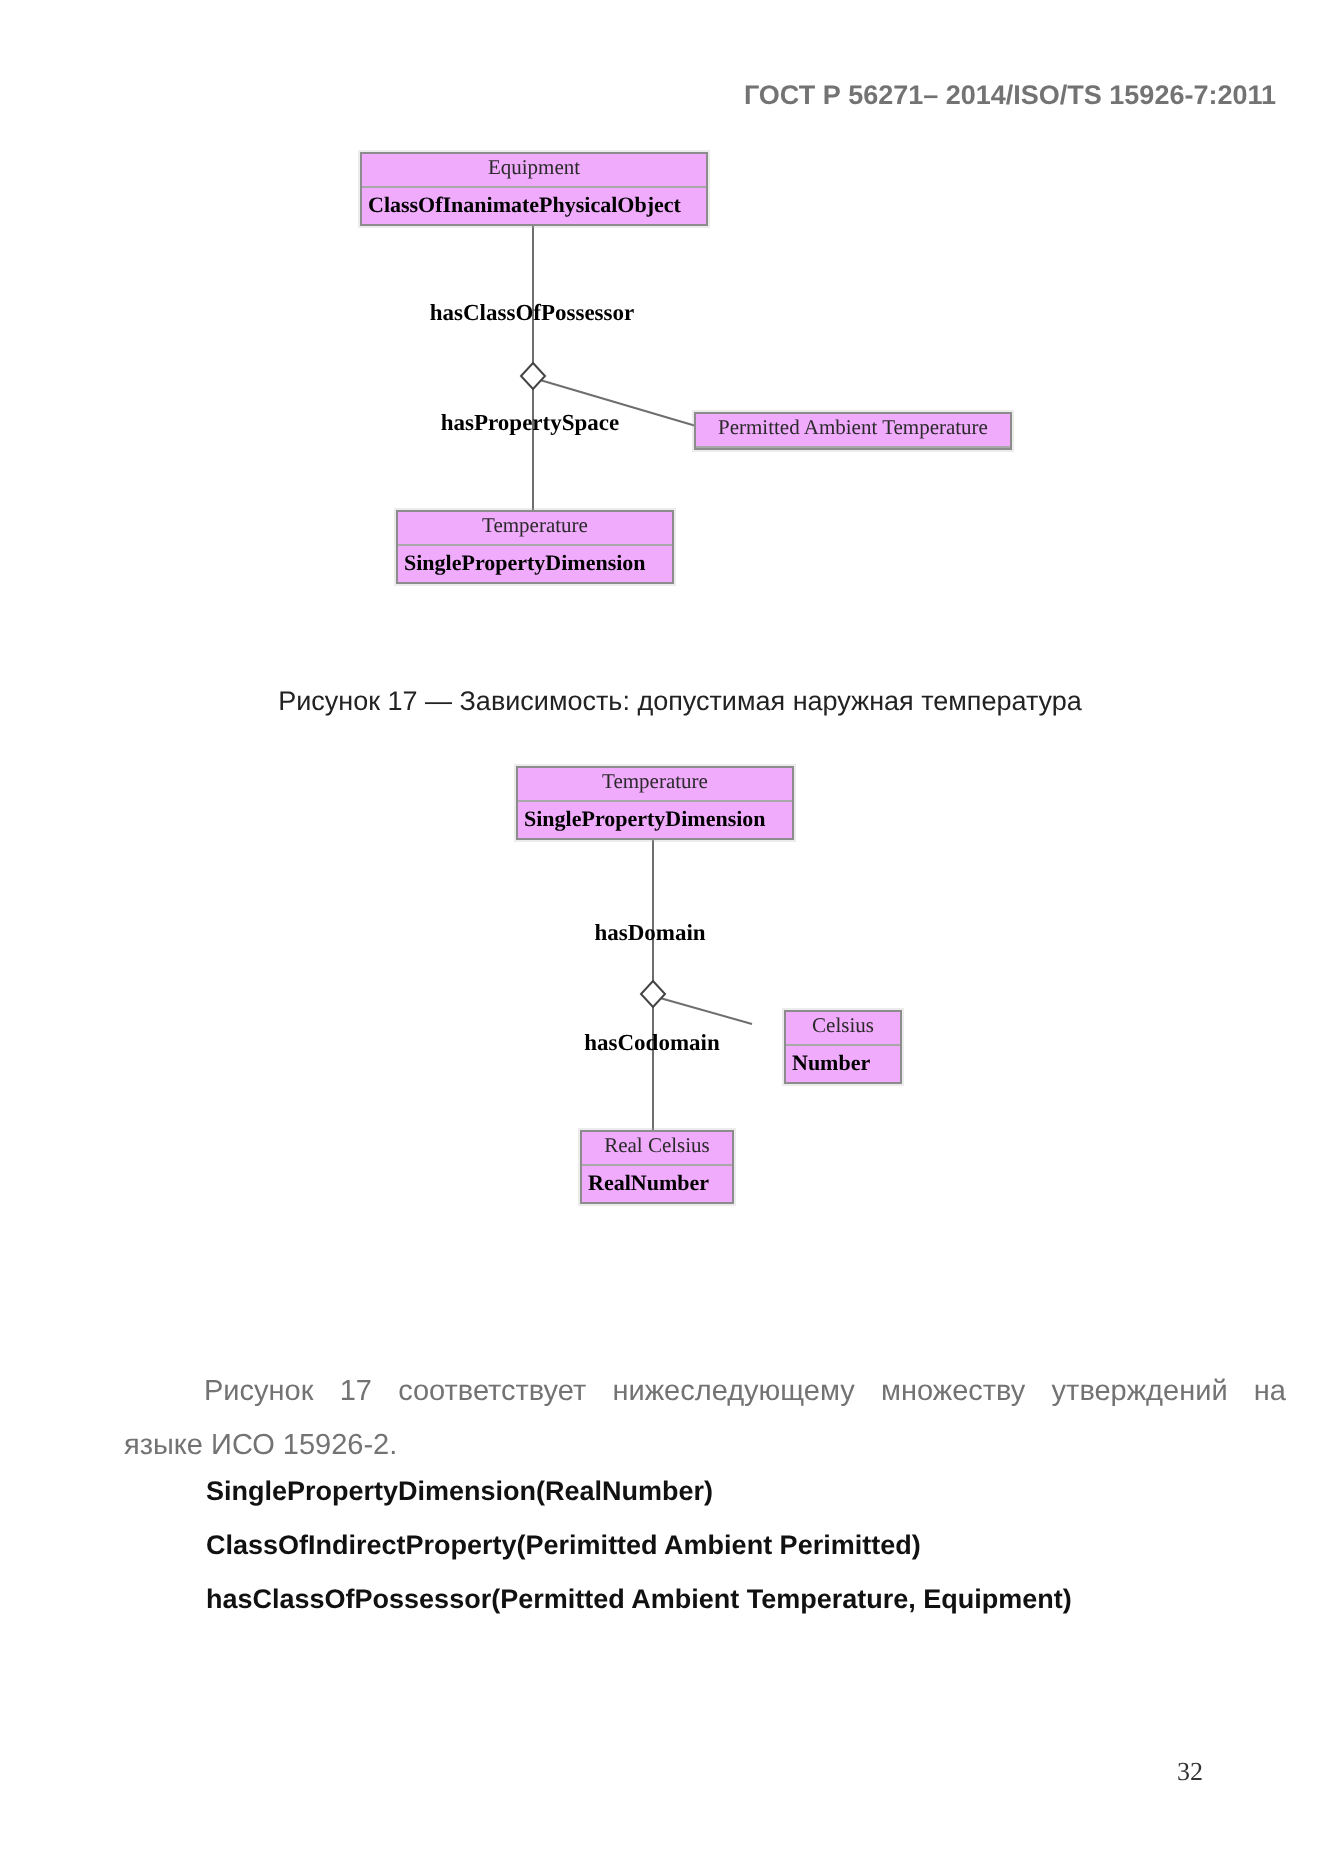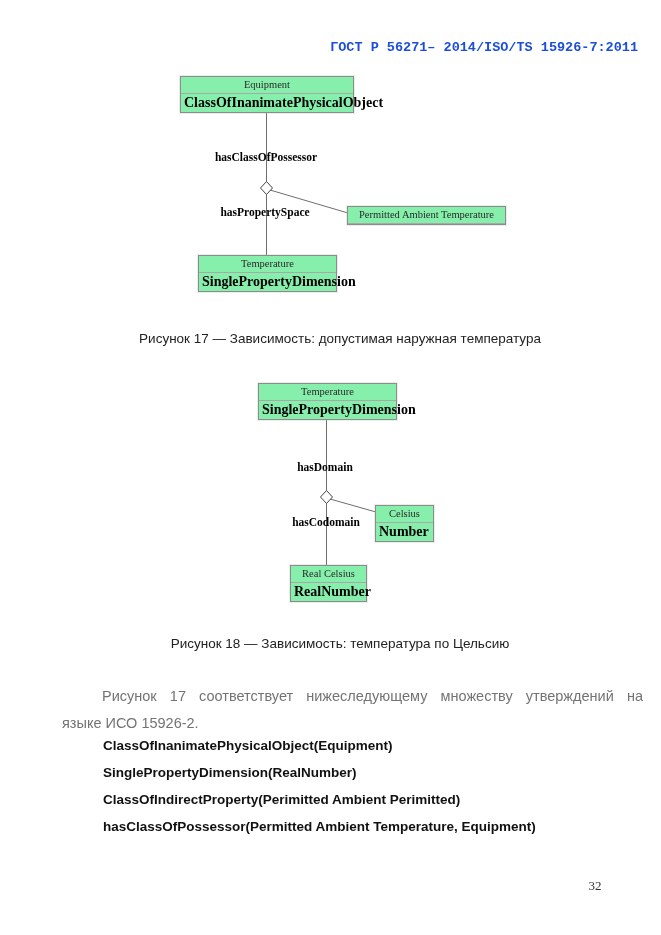--- a/index.html
+++ b/index.html
@@ -3,45 +3,45 @@
 <meta charset="utf-8">
 <style>
   html,body{margin:0;padding:0;background:#e8e8e8;}
   .page{
     position:relative;width:661px;height:935px;background:#ffffff;
     margin:0 auto;font-family:"Liberation Sans",sans-serif;color:#1a1a1a;
     overflow:hidden;
   }
   .header{
     position:absolute;top:40px;right:23px;
-    font-family:Liberation Mono, monospace;font-weight:bold;font-size:13.5px;
-    color:#1d4ed8;white-space:nowrap;
+    font-family:Liberation Sans, sans-serif;font-weight:bold;font-size:13.5px;
+    color:#737373;white-space:nowrap;
   }
   .diagram{position:absolute;}
   .diagram svg{position:absolute;left:0;top:0;}
   .uml-box{
-    position:absolute;background:#86efac;border:1px solid #8c8c8c;
+    position:absolute;background:#f0abfc;border:1px solid #8c8c8c;
     box-shadow:0 0 0 1px rgba(180,180,180,.25);
     font-family:"Liberation Serif",serif;text-align:center;white-space:nowrap;
   }
   .uml-top{
     font-size:10.5px;color:#2a2a2a;padding:1px 3px 2px 3px;
     border-bottom:1px solid #a8a8a8;line-height:13px;
   }
   .uml-bottom{
-    font-size:14px;font-weight:bold;color:#000;padding:2px 18px 2px 3px;line-height:14px;
+    font-size:11px;font-weight:bold;color:#000;padding:2px 18px 2px 3px;line-height:14px;
   }
   .rel-label{
     position:absolute;transform:translateX(-50%);
     font-family:"Liberation Serif",serif;font-weight:bold;font-size:11.5px;
     color:#000;white-space:nowrap;
   }
   .caption{
     position:absolute;left:30px;width:620px;text-align:center;
-    font-size:13.5px;color:#222;white-space:nowrap;
+    font-size:13.5px;color:#222;white-space:nowrap;margin-top:12px;
   }
   .para{
     position:absolute;left:62px;top:683px;width:581px;
     font-size:14.5px;color:#737373;line-height:27px;
   }
   .para-line1{text-indent:40px;text-align:justify;text-align-last:justify;}
   .para-line2{text-align:left;}
   .statements{
     position:absolute;left:103px;top:732px;width:540px;
     font-size:13.5px;font-weight:bold;color:#111;line-height:27px;
@@ -87,39 +87,37 @@
       <line x1="68.5" y1="33" x2="68.5" y2="182" stroke="#6e6e6e" stroke-width="1"></line>
       <line x1="72" y1="116" x2="118" y2="129" stroke="#6e6e6e" stroke-width="1"></line>
       <polygon points="68.5,107.5 74.5,114 68.5,120.5 62.5,114" fill="#ffffff" stroke="#444444" stroke-width="1"></polygon>
     </svg>
     <div class="uml-box" style="left:0;top:0;width:137px;">
       <div class="uml-top">Temperature</div>
       <div class="uml-bottom">SinglePropertyDimension</div>
     </div>
     <div class="rel-label" style="left:67px;top:78px;">hasDomain</div>
     <div class="rel-label" style="left:68px;top:133px;">hasCodomain</div>
-    <div class="uml-box" style="left:117px;top:122px;width:57px;">
+    <div class="uml-box" style="left:134px;top:122px;width:57px;">
       <div class="uml-top">Celsius</div>
       <div class="uml-bottom">Number</div>
     </div>
     <div class="uml-box" style="left:32px;top:182px;width:75px;">
       <div class="uml-top">Real Celsius</div>
       <div class="uml-bottom">RealNumber</div>
     </div>
   </div>
 
-  <div class="caption" style="top:636px;">Рисунок 18 — Зависимость: температура по Цельсию</div>
 
   <div class="para">
     <div class="para-line1">Рисунок 17 соответствует нижеследующему множеству утверждений на</div>
     <div class="para-line2">языке ИСО 15926-2.</div>
   </div>
 
   <div class="statements">
-    <div class="stmt">ClassOfInanimatePhysicalObject(Equipment)</div>
     <div class="stmt">SinglePropertyDimension(RealNumber)</div>
     <div class="stmt">ClassOfIndirectProperty(Perimitted Ambient Perimitted)</div>
     <div class="stmt">hasClassOfPossessor(Permitted Ambient Temperature, Equipment)</div>
   </div>
 
   <div class="pagenum">32</div>
 
 </div>
 
 </body></html>

